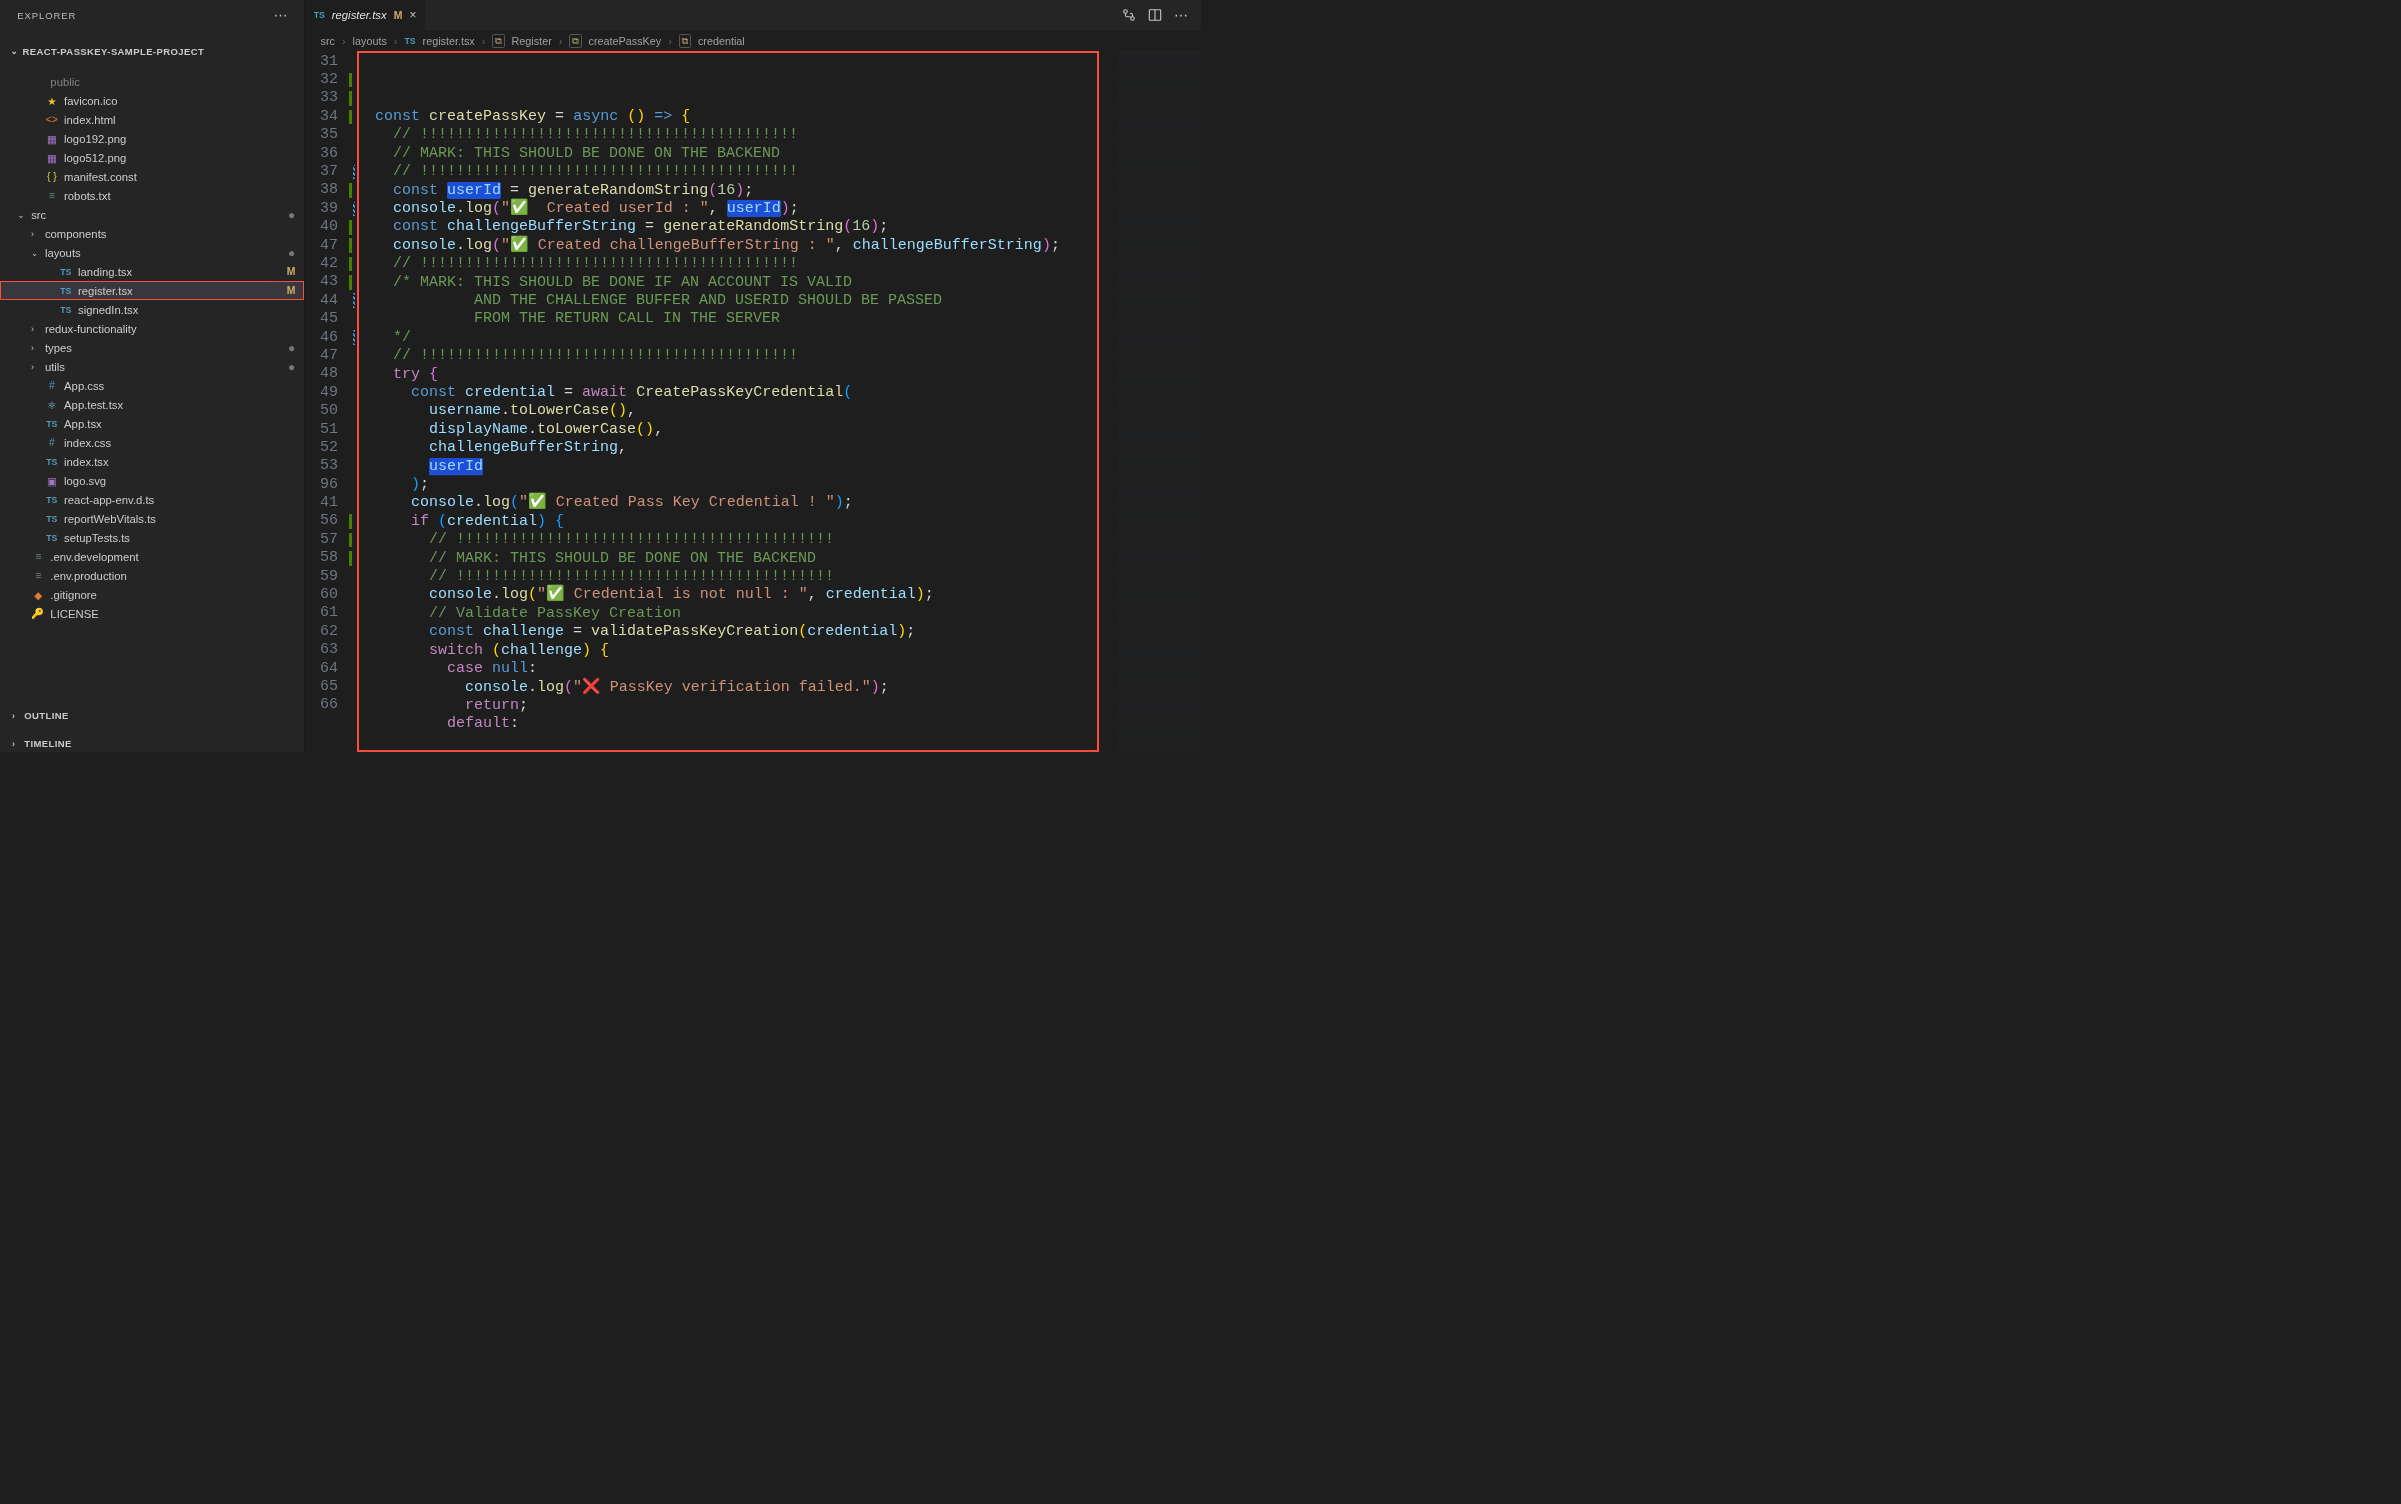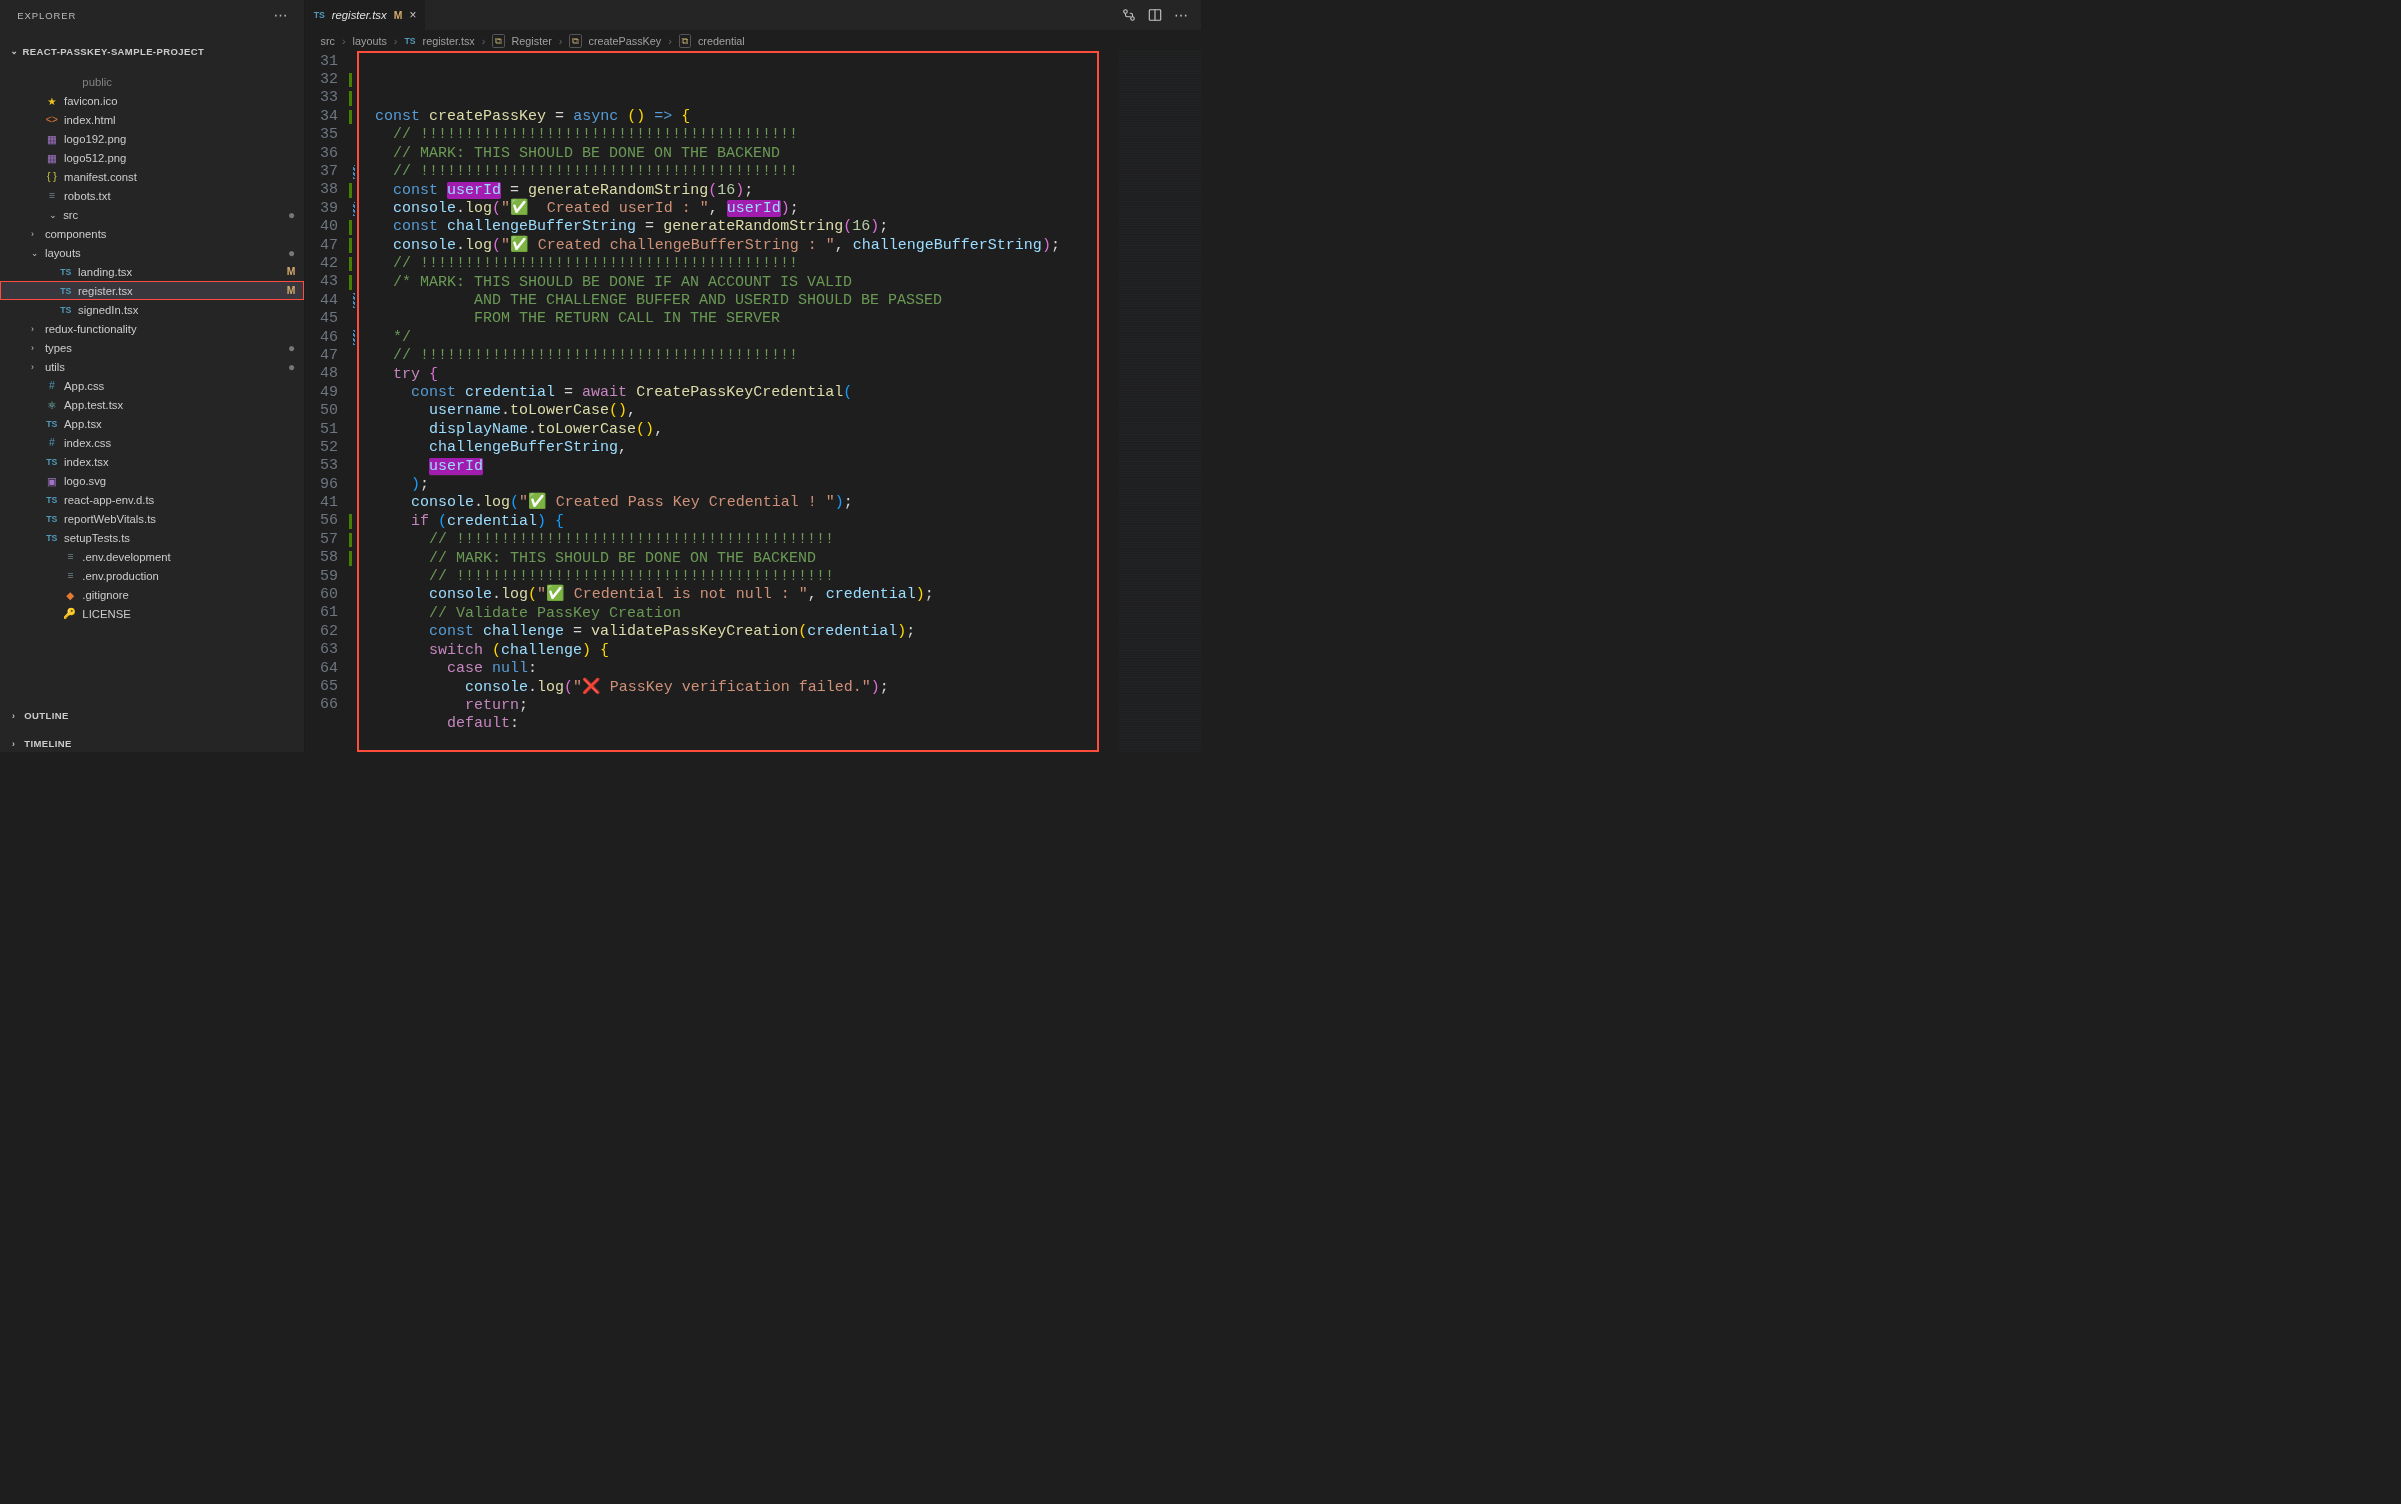--- a/index.html
+++ b/index.html
@@ -64,21 +64,21 @@
   .ic-img { color:#a074c4; }
   .ic-json { color:#cbcb41; }
   .ic-txt { color:#6d8086; }
   .ic-ts { color:#519aba; font-size:8.7px; font-weight:700; }
   .ic-css { color:#519aba; }
   .ic-react { color:#7cc5c5; }
   .ic-svg { color:#a074c4; }
   .ic-env { color:#6d8086; }
   .ic-git { color:#e37933; }
   .ic-lic { color:#cbcb41; }
-  .depth-0 { padding-left: 17.3px; margin-left: 32px; }
+  .depth-0 { padding-left: 17.3px; }
   .depth-1 { padding-left: 31px; }
   .depth-2 { padding-left: 45px; }
   .tree-section {
     padding: 2.6px 12px;
     font-size: 9.5px;
     font-weight: 700;
     letter-spacing: 0.4px;
     color: #cccccc;
     display:flex; align-items:center; gap:3.5px;
   }
@@ -143,21 +143,21 @@
     width: 83px; background:#1e1e1e;
     background-image: linear-gradient(#2a2f36 0.9px, transparent 0.9px);
     background-size: 100% 1.7px;
     opacity:0.35;
     border-left:0.9px solid #222;
   }
   .tk-kw { color:#c586c0; }
   .tk-kw2 { color:#569cd6; }
   .tk-fn { color:#dcdcaa; }
   .tk-var { color:#9cdcfe; }
-  .tk-var-hl { color:#9cdcfe; background:#a21caf; border-radius:1.7px; }
+  .tk-var-hl { color:#9cdcfe; background:#1d4ed8; border-radius:1.7px; }
   .tk-num { color:#b5cea8; }
   .tk-str { color:#ce9178; }
   .tk-cmt { color:#6a9955; }
   .tk-pn { color:#d4d4d4; }
   .tk-ylw { color:#ffd700; }
   .tk-pnk { color:#da70d6; }
   .tk-blu { color:#179fff; }
   .cursor-line { background:#2a2a2a; display:inline-block; }
   svg { display:block; }
 </style>

